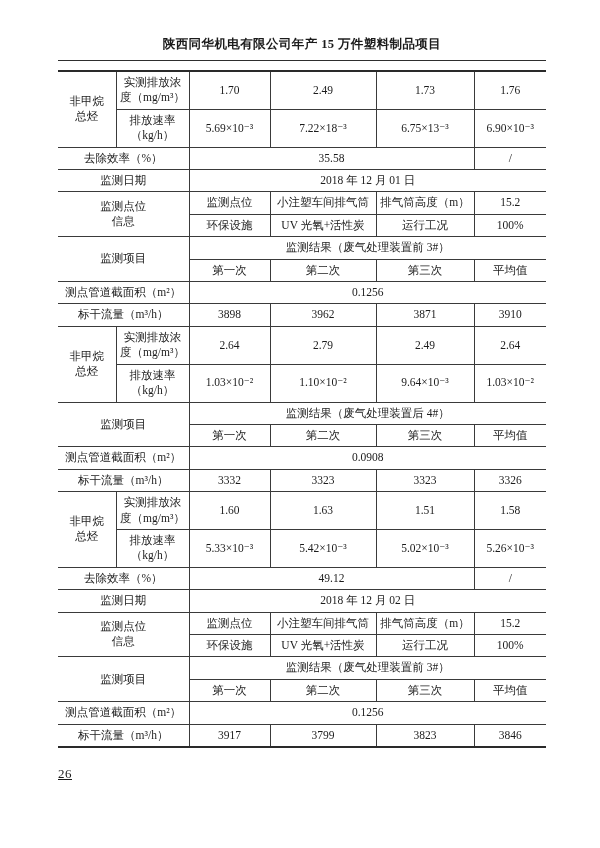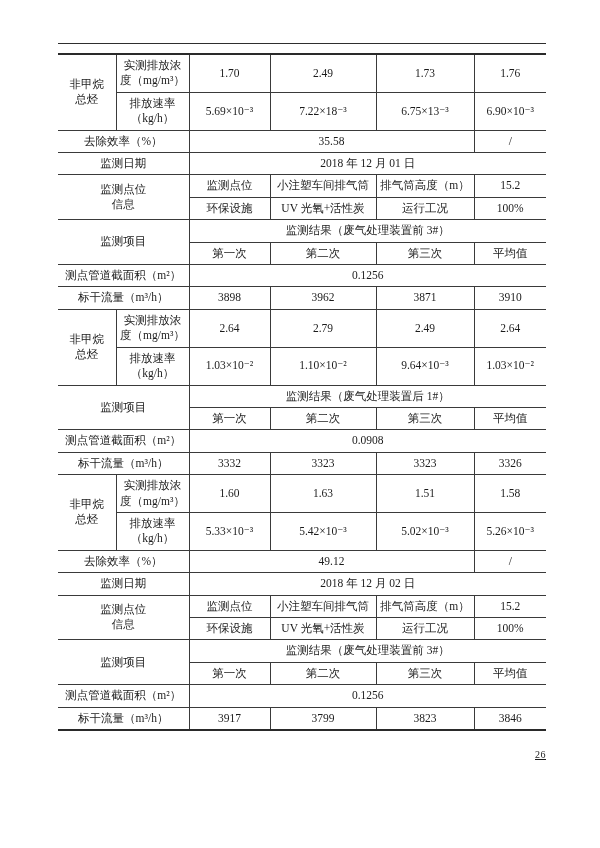--- a/index.html
+++ b/index.html
@@ -46,33 +46,34 @@
     font-size: 11.5px;
     line-height: 1.34;
     padding: 3px 2px;
     white-space: pre-line;
     overflow: hidden;
   }
   table.report-table td:last-child {
     border-right: none;
   }
   .page-num {
-    text-align: right;
+    text-align: left;
     margin-top: 18px;
-    font-size: 10px;
+    font-size: 13px;
     letter-spacing: 0.5px;
     text-decoration: underline;
   }
 </style>
 </head>
 <body>
 
 <div class="page">
 
   <div class="doc-header">
+    <span>陕西同华机电有限公司年产 15 万件塑料制品项目</span>
   </div>
 
   <table class="report-table">
     <colgroup>
       <col style="width:58px">
       <col style="width:73px">
       <col style="width:81px">
       <col style="width:106px">
       <col style="width:98px">
       <col style="width:72px">
@@ -153,21 +154,21 @@
         <tr>
           <td>排放速率
 （kg/h）</td>
           <td>1.03×10⁻²</td>
           <td>1.10×10⁻²</td>
           <td>9.64×10⁻³</td>
           <td>1.03×10⁻²</td>
         </tr>
         <tr>
           <td colspan="2" rowspan="2">监测项目</td>
-          <td colspan="4">监测结果（废气处理装置后 1#）</td>
+          <td colspan="4">监测结果（废气处理装置后 4#）</td>
         </tr>
         <tr>
           <td>第一次</td>
           <td>第二次</td>
           <td>第三次</td>
           <td>平均值</td>
         </tr>
         <tr>
           <td colspan="2">测点管道截面积（m²）</td>
           <td colspan="4">0.0908</td>

